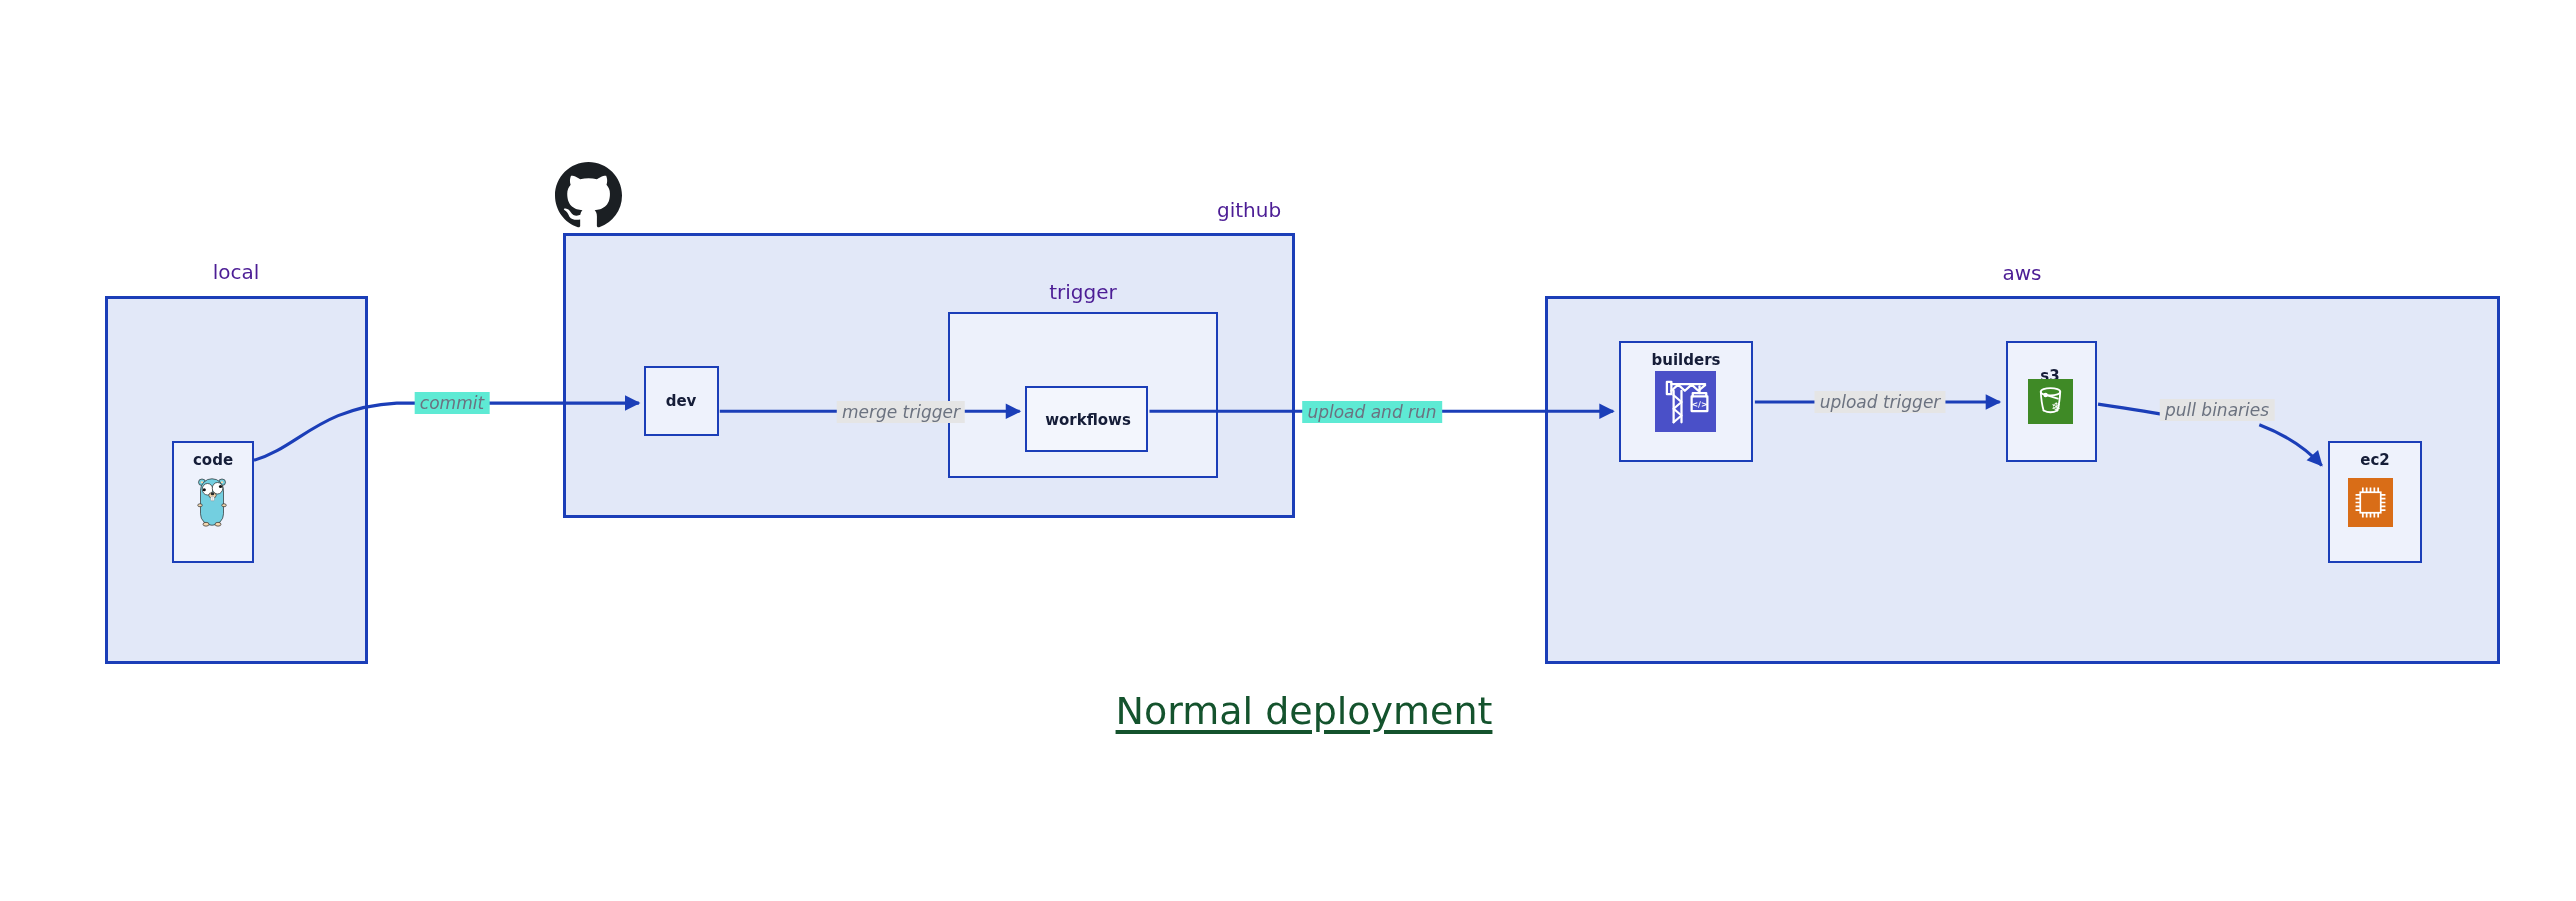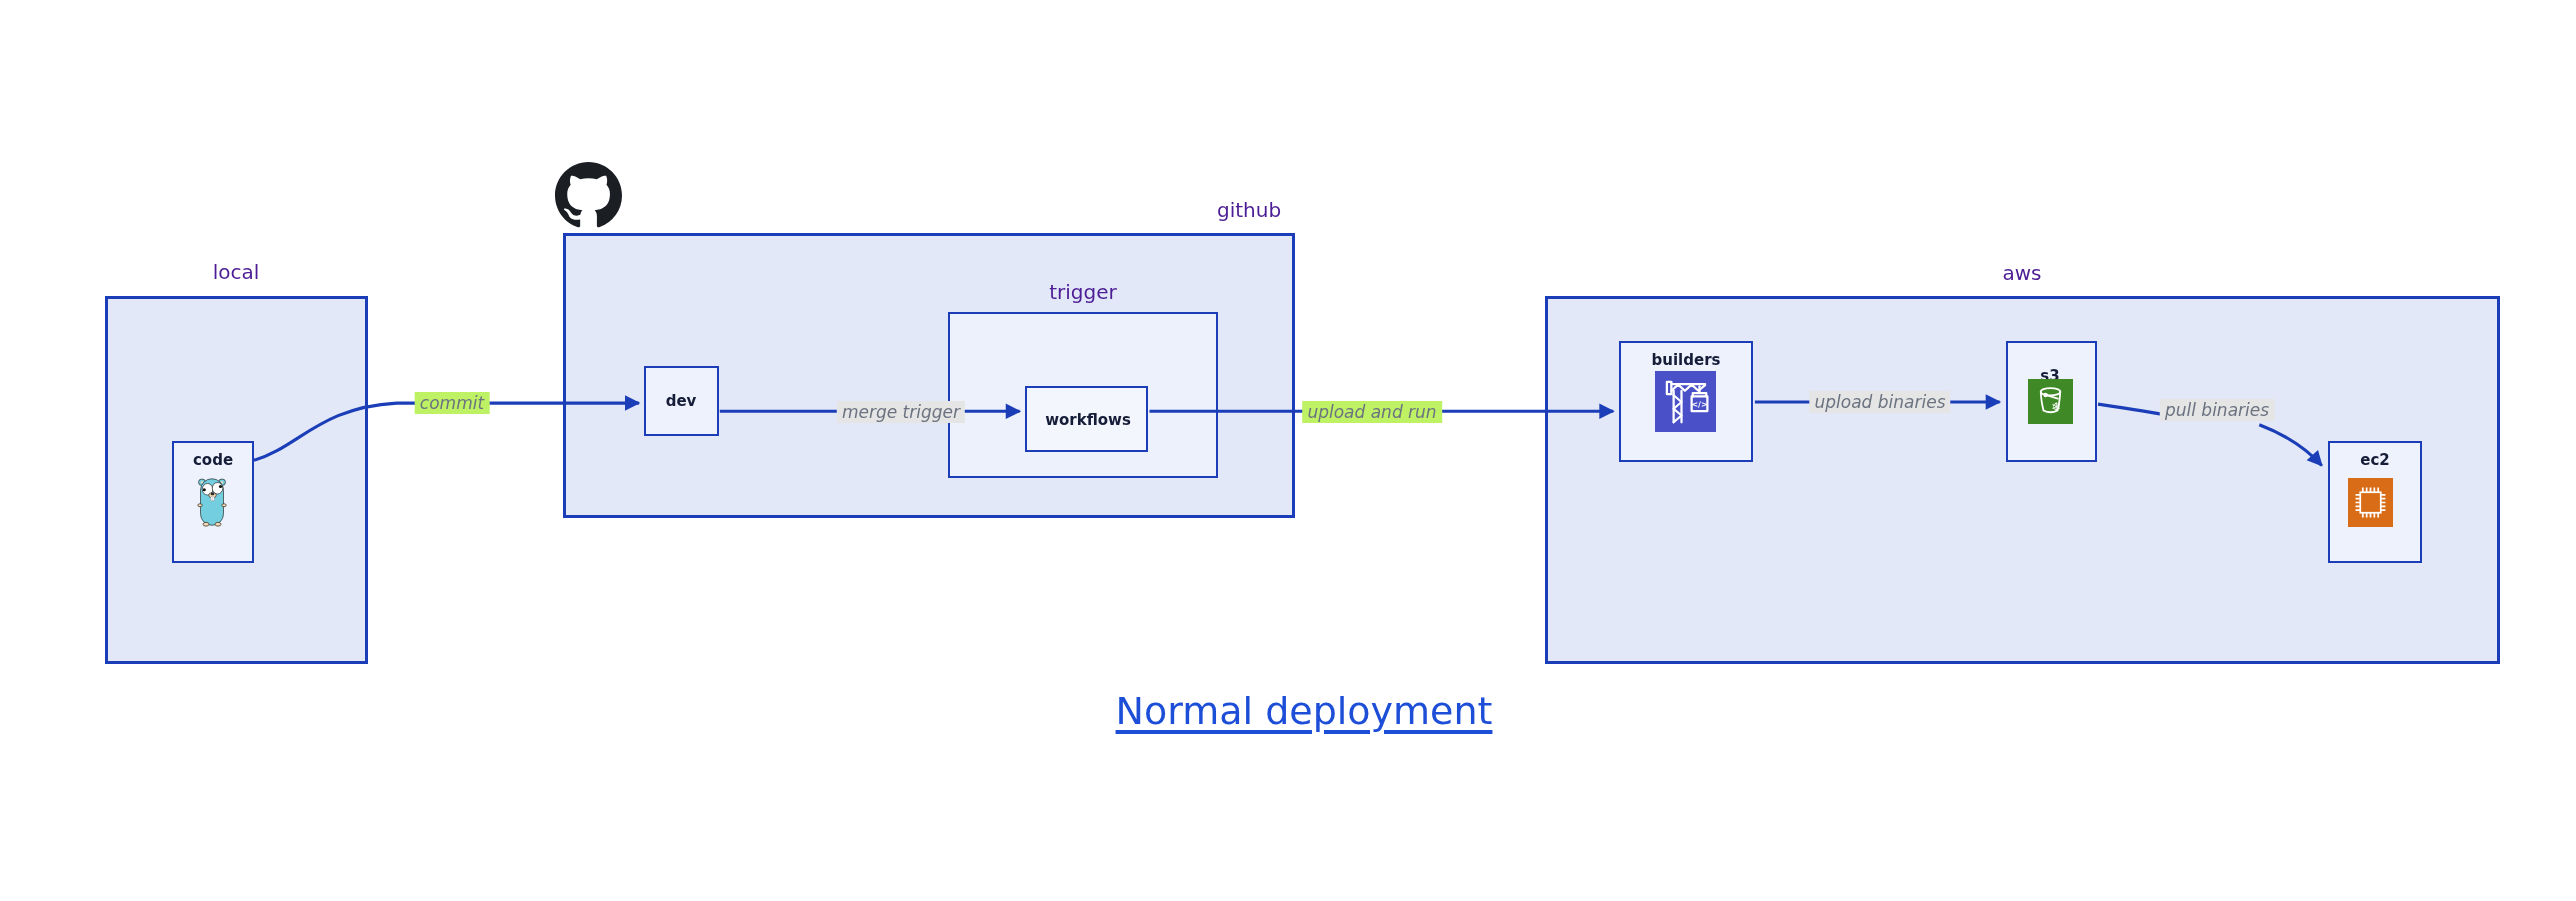--- a/index.html
+++ b/index.html
@@ -29,38 +29,38 @@
   #nlbl-code{left:213px;top:460px;}
   #nlbl-dev{left:681px;top:401px;}
   #nlbl-workflows{left:1077px;top:420px;margin-left:11px;}
   #nlbl-builders{left:1686px;top:360px;}
   #nlbl-s3{left:2050px;top:360px;margin-top:16px;}
   #nlbl-ec2{left:2375px;top:460px;}
 
   #edges{position:absolute;left:0;top:0;width:2604px;height:902px;pointer-events:none;}
   .edge-label{position:absolute;transform:translate(-50%,-50%);font-size:17px;font-style:italic;
               color:#6b7280;white-space:nowrap;padding:1px 5.2px;}
-  .on-white{background:#bef264;}
+  .on-white{background:#5eead4;}
   .on-lav{background:#e5e5e5;}
   #elbl-commit{left:452px;top:403px;}
   #elbl-merge{left:901px;top:412px;}
   #elbl-uploadrun{left:1372px;top:412px;}
   #elbl-uploadbin{left:1880px;top:402px;}
   #elbl-pull{left:2217px;top:410px;}
 
   .icon{position:absolute;}
   #icon-octocat{left:555px;top:162px;width:67px;height:67px;}
   #icon-gopher{left:197px;top:473px;width:30px;height:55px;}
   .svc{display:flex;align-items:center;justify-content:center;}
   #icon-builders{left:1655px;top:371px;width:61px;height:61px;background:#4a50c8;}
   #icon-s3{left:2028px;top:379px;width:45px;height:45px;background:#3f8a26;}
   #icon-ec2{left:2348px;top:478px;width:45px;height:49px;background:#d96d17;}
 
   #diagram-title{position:absolute;left:1304px;top:711px;transform:translate(-50%,-50%);
-      font-size:38px;color:#1d4ed8;white-space:nowrap;
+      font-size:38px;color:#14532d;white-space:nowrap;
       text-decoration:underline;text-decoration-thickness:3.6px;text-underline-offset:6.2px;}
 </style>
 </head>
 <body>
 
 <div id="canvas">
 
   <div class="box outer" id="box-local"></div>
   <div class="box outer" id="box-github"></div>
   <div class="box outer" id="box-aws"></div>
@@ -97,21 +97,21 @@
   <span class="node-label" id="nlbl-code">code</span>
   <span class="node-label" id="nlbl-dev">dev</span>
   <span class="node-label" id="nlbl-workflows">workflows</span>
   <span class="node-label" id="nlbl-builders">builders</span>
   <span class="node-label" id="nlbl-s3">s3</span>
   <span class="node-label" id="nlbl-ec2">ec2</span>
 
   <span class="edge-label on-white" id="elbl-commit">commit</span>
   <span class="edge-label on-lav" id="elbl-merge">merge trigger</span>
   <span class="edge-label on-white" id="elbl-uploadrun">upload and run</span>
-  <span class="edge-label on-lav" id="elbl-uploadbin">upload binaries</span>
+  <span class="edge-label on-lav" id="elbl-uploadbin">upload trigger</span>
   <span class="edge-label on-lav" id="elbl-pull">pull binaries</span>
 
   <div class="icon" id="icon-octocat">
     <svg viewBox="0 0 16 16" width="67" height="67">
       <path fill="#1b1f23" fill-rule="evenodd" d="M8 0C3.58 0 0 3.58 0 8c0 3.54 2.29 6.53 5.47 7.59.4.07.55-.17.55-.38 0-.19-.01-.82-.01-1.49-2.01.37-2.53-.49-2.69-.94-.09-.23-.48-.94-.82-1.13-.28-.15-.68-.52-.01-.53.63-.01 1.08.58 1.23.82.72 1.21 1.87.87 2.33.66.07-.52.28-.87.51-1.07-1.78-.2-3.64-.89-3.64-3.95 0-.87.31-1.59.82-2.15-.08-.2-.36-1.02.08-2.12 0 0 .67-.21 2.2.82.64-.18 1.32-.27 2-.27s1.36.09 2 .27c1.53-1.04 2.2-.82 2.2-.82.44 1.1.16 1.92.08 2.12.51.56.82 1.27.82 2.15 0 3.07-1.87 3.75-3.65 3.95.29.25.54.73.54 1.48 0 1.07-.01 1.93-.01 2.2 0 .21.15.46.55.38A8.01 8.01 0 0 0 16 8c0-4.42-3.58-8-8-8z"></path>
     </svg>
   </div>
 
   <div class="icon" id="icon-gopher">
     <svg viewBox="0 0 60 105" width="30" height="55">

